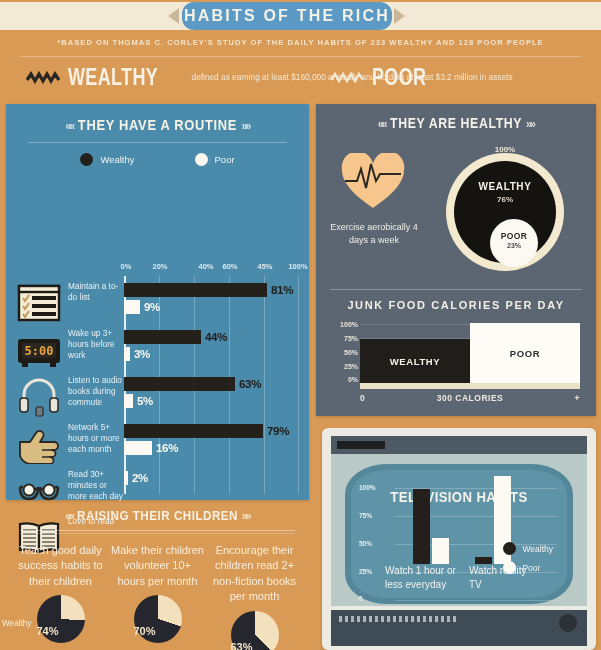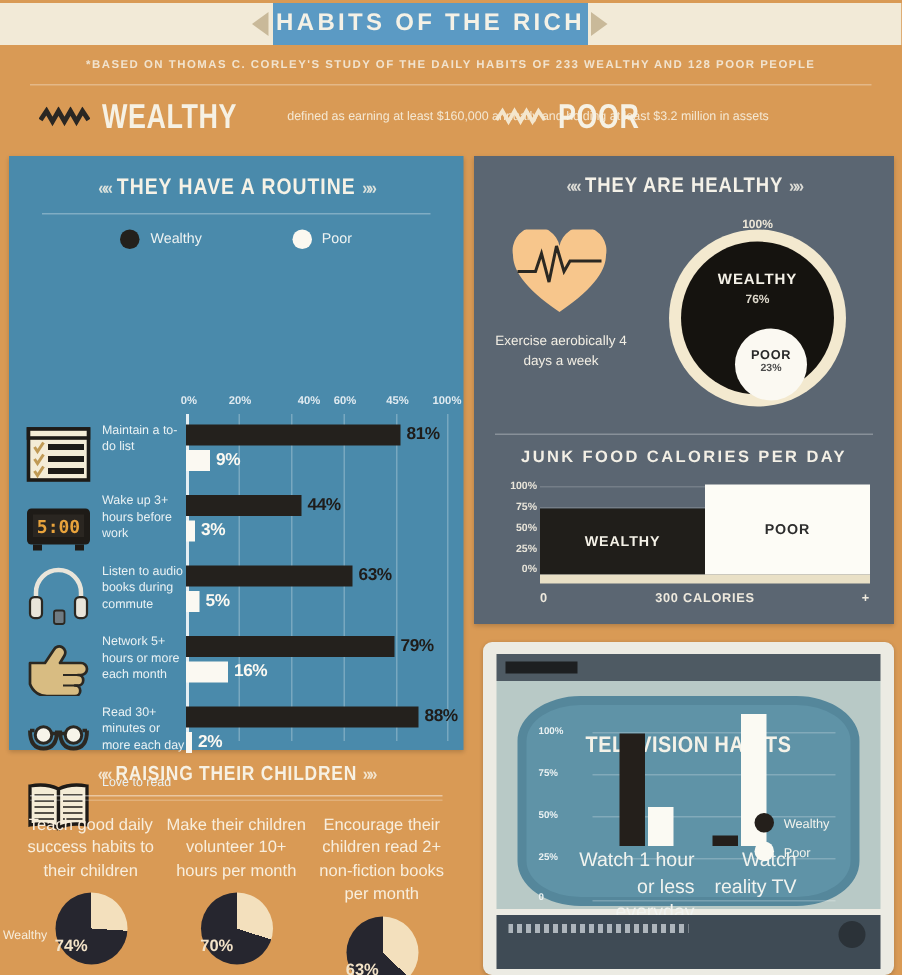--- a/index.html
+++ b/index.html
@@ -13,21 +13,21 @@
     position: relative;
   }
   
   .header-band {
     position: absolute; left: 0; top: 2px; width: 601px; height: 28px;
     background: #f2ead7;
   }
   .title-ribbon {
     position: absolute; left: 182px; top: 2px; width: 210px; height: 28px;
     background: #5b9ac4;
-    display: flex; align-items: center; justify-content: center;
+    display: flex; align-items: center; justify-content: center; border-radius: 12px;
   }
   .title-ribbon .txt {
     color: #f4f1e6; font-size: 16px; letter-spacing: 2.2px;
     font-weight: bold; font-family: "Liberation Sans", sans-serif;
     white-space: nowrap;
   }
   .ribbon-tail {
     position: absolute; top: 8px; width: 0; height: 0;
     border-top: 8px solid transparent; border-bottom: 8px solid transparent;
   }
@@ -243,21 +243,21 @@
   .tv-grid i { position: absolute; left: 14px; right: 0; height: 1px; background: rgba(255,255,255,.22); }
   .tv-yaxis span {
     position: absolute; left: -22px; font-size: 6.5px; font-weight: bold; color: #eaf1f2;
   }
   .tv-bars { position: absolute; left: 18px; bottom: 0; top: 0; right: 0; }
   .tvbar { position: absolute; bottom: 0; width: 17px; }
   .tvbar.w { background: #241f1b; }
   .tvbar.p { background: #fbfaf3; }
   .tv-xlabels { position: absolute; left: 28px; right: 6px; bottom: 6px; height: 28px; }
   .tv-xlabels span {
-    position: absolute; font-size: 13px; color: #f1f3ef; text-align: right;
+    position: absolute; font-size: 10px; color: #f1f3ef; text-align: left;
     line-height: 1.35;
   }
   .tv-legend { position: absolute; right: 14px; top: 72px; }
   .tv-legend .li { display: flex; align-items: center; gap: 6px; margin-bottom: 6px; }
   .tv-legend .d { width: 13px; height: 13px; border-radius: 50%; }
   .tv-legend .d.dark { background: #241f1b; }
   .tv-legend .d.light { background: #fbfaf3; }
   .tv-legend .t { color: #f3f4ee; font-size: 8.5px; }
   .tv-bottom { position: absolute; left: 9px; right: 9px; bottom: 4px; height: 36px; background: #3f4b55; }
   .tv-speaker { position: absolute; left: 8px; top: 6px; width: 120px; height: 6px;
@@ -417,24 +417,20 @@
       <div class="row">
         <svg class="row-icon" viewBox="0 0 46 40">
           <path d="M4 16 q0 12 9 12 t9 -12 M24 16 q0 12 9 12 t9 -12" fill="none" stroke="#2b2822" stroke-width="2.6"></path>
           <circle cx="13" cy="19" r="5.5" fill="#f7f4ea" stroke="#2b2822" stroke-width="2"></circle>
           <circle cx="33" cy="19" r="5.5" fill="#f7f4ea" stroke="#2b2822" stroke-width="2"></circle>
           <path d="M18.5 18 h9" stroke="#2b2822" stroke-width="2.4"></path>
           <path d="M4 16 h3 M39 16 h3" stroke="#2b2822" stroke-width="2.4"></path>
         </svg>
         <div class="row-label">Read 30+ minutes or more each day</div>
         <div class="bars">
-          <div class="bar w">
-            <div class="fill" style="width:155px"></div>
-            <span class="val" style="left:155px">88%</span>
-          </div>
           <div class="bar p">
             <div class="fill" style="width:4px"></div>
             <span class="val" style="left:4px">2%</span>
           </div>
         </div>
       </div>
 
       <div class="row">
         <svg class="row-icon" viewBox="0 0 46 40">
           <path d="M23 8 q-8 -4 -19 -2 v26 q11 -2 19 2 z" fill="#f4ecd6" stroke="#1e1b17" stroke-width="2.2"></path>

